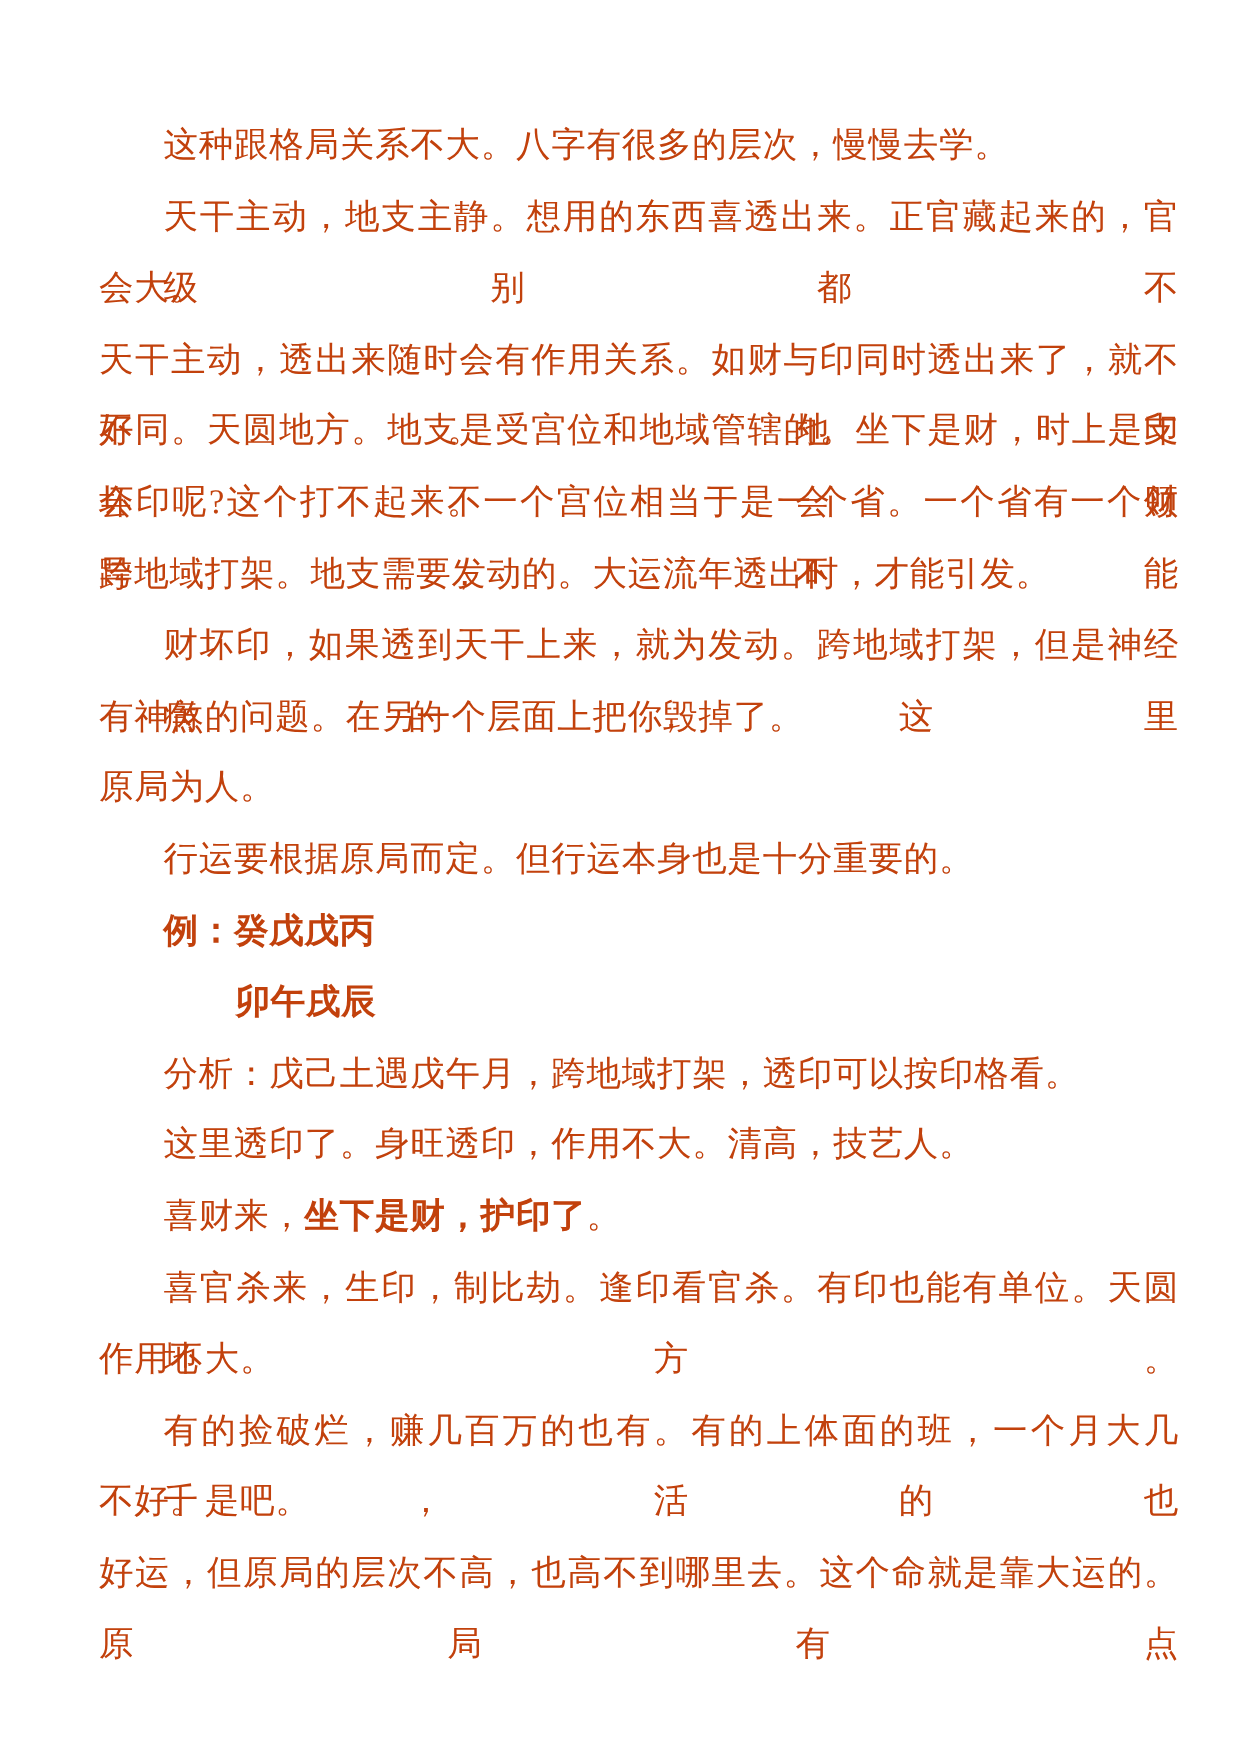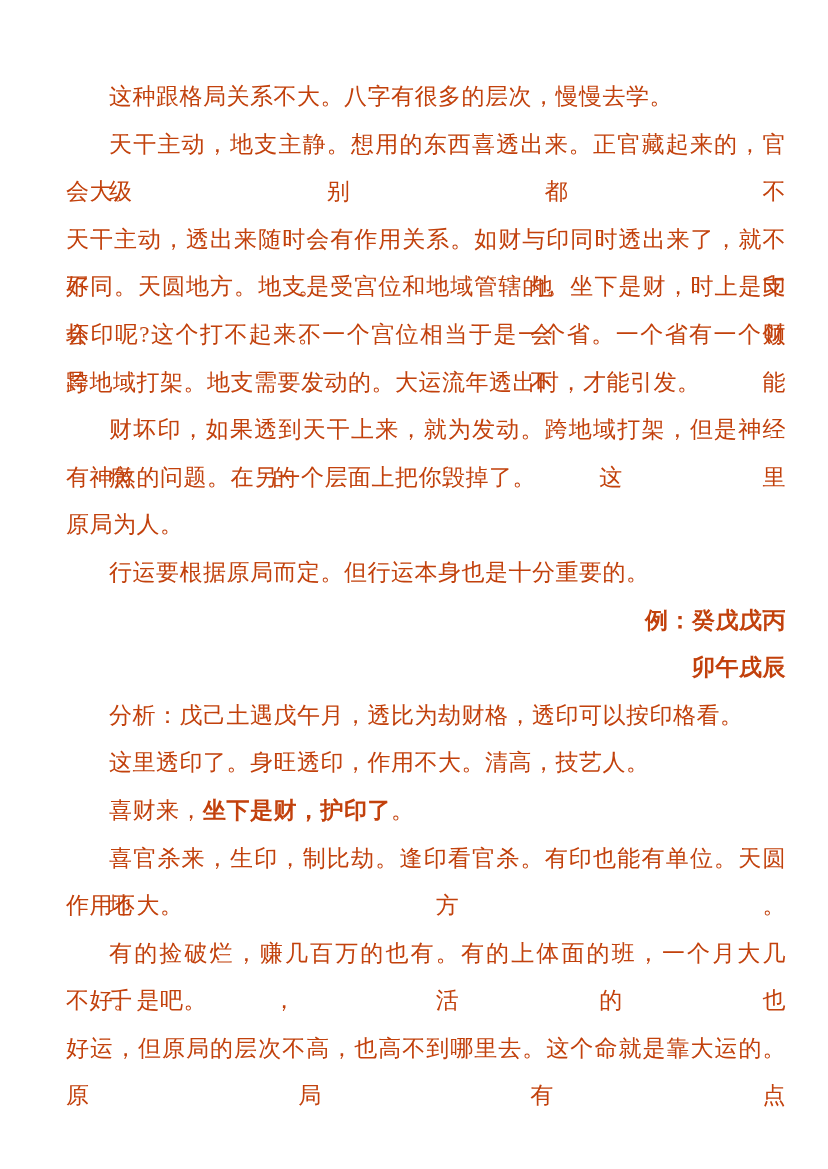--- a/index.html
+++ b/index.html
@@ -31,41 +31,41 @@
     margin-left: 16px;
   }
   .line.justify {
     white-space: normal;
     text-align: justify;
     text-align-last: justify;
   }
   .indent0 { padding-left: 0; font-family: Liberation Serif, serif; }
   .indent1 { padding-left: 43px; }
   .indent2 { padding-left: 91px; }
-  .bold { font-weight: 700; text-align: right; }
+  .bold { font-weight: 700; }
 </style>
 </head>
 <body>
 
 <div class="page">
   <div class="content">
       <div class="line indent1">这种跟格局关系不大。八字有很多的层次，慢慢去学。</div>
       <div class="line indent1 justify">天干主动，地支主静。想用的东西喜透出来。正官藏起来的，官级别都不</div>
       <div class="line indent0">会大。</div>
       <div class="line indent0 justify">天干主动，透出来随时会有作用关系。如财与印同时透出来了，就不好。地支</div>
       <div class="line indent0 justify">不同。天圆地方。地支是受宫位和地域管辖的。坐下是财，时上是印会不会财</div>
       <div class="line indent0 justify">坏印呢?这个打不起来。一个宫位相当于是一个省。一个省有一个领导，不能</div>
       <div class="line indent0">跨地域打架。地支需要发动的。大运流年透出时，才能引发。</div>
       <div class="line indent1 justify">财坏印，如果透到天干上来，就为发动。跨地域打架，但是神经病的，这里</div>
       <div class="line indent0">有神煞的问题。在另一个层面上把你毁掉了。</div>
       <div class="line indent0">原局为人。</div>
       <div class="line indent1">行运要根据原局而定。但行运本身也是十分重要的。</div>
       <div class="line indent1 bold">例：癸戊戊丙</div>
       <div class="line indent2 bold">卯午戌辰</div>
-      <div class="line indent1">分析：戊己土遇戊午月，透比为劫财格，透印可以按印格看。</div>
+      <div class="line indent1">分析：戊己土遇戊午月，跨地域打架，透印可以按印格看。</div>
       <div class="line indent1">这里透印了。身旺透印，作用不大。清高，技艺人。</div>
       <div class="line indent1"><span>喜财来，</span><span class="bold">坐下是财，护印了</span><span>。</span></div>
       <div class="line indent1 justify">喜官杀来，生印，制比劫。逢印看官杀。有印也能有单位。天圆地方。</div>
       <div class="line indent0">作用不大。</div>
       <div class="line indent1 justify">有的捡破烂，赚几百万的也有。有的上体面的班，一个月大几千，活的也</div>
       <div class="line indent0">不好。是吧。</div>
       <div class="line indent0 justify">好运，但原局的层次不高，也高不到哪里去。这个命就是靠大运的。原局有点</div>
     </div>
 </div>
 

